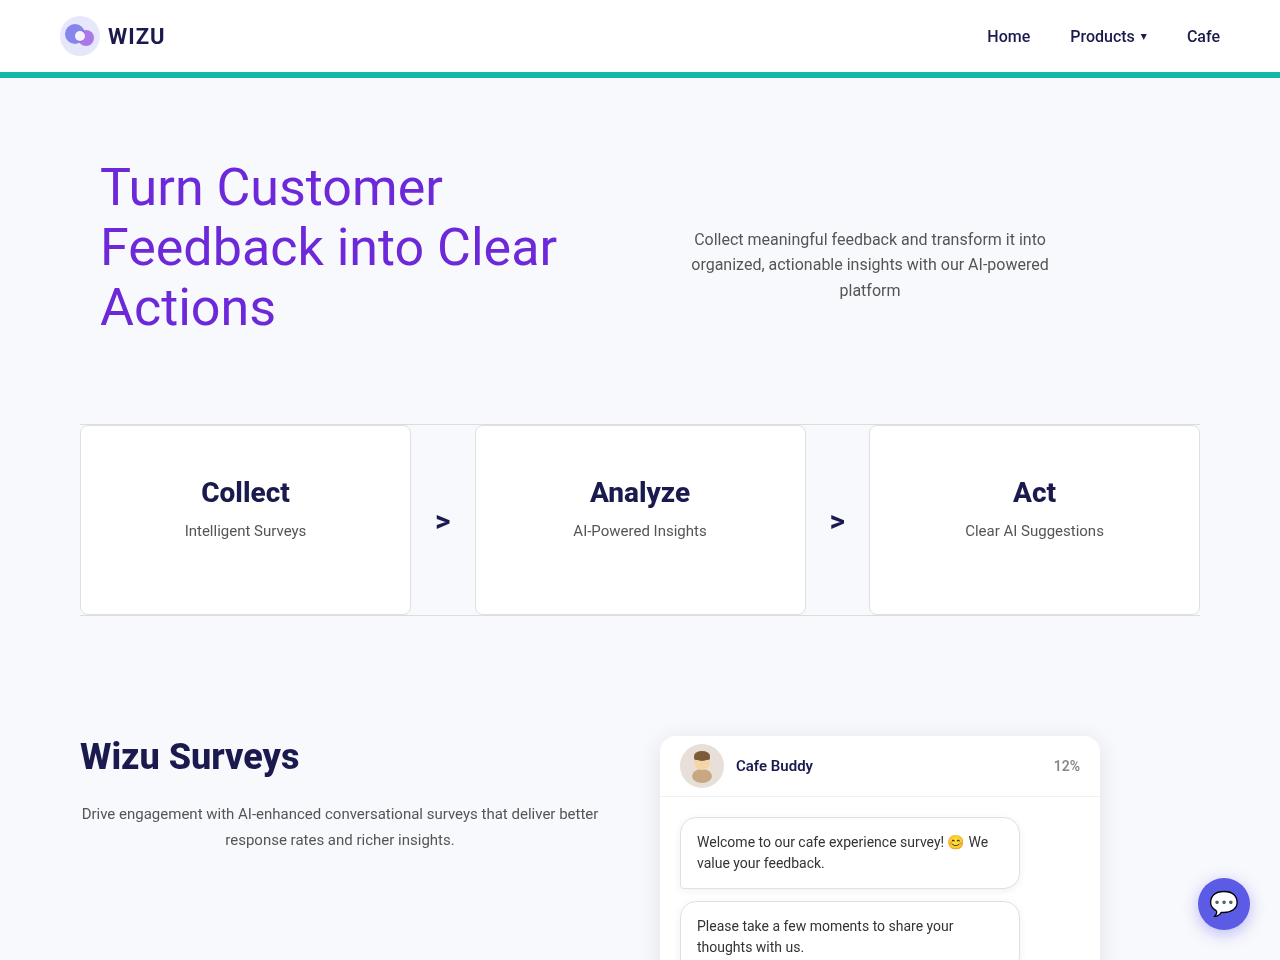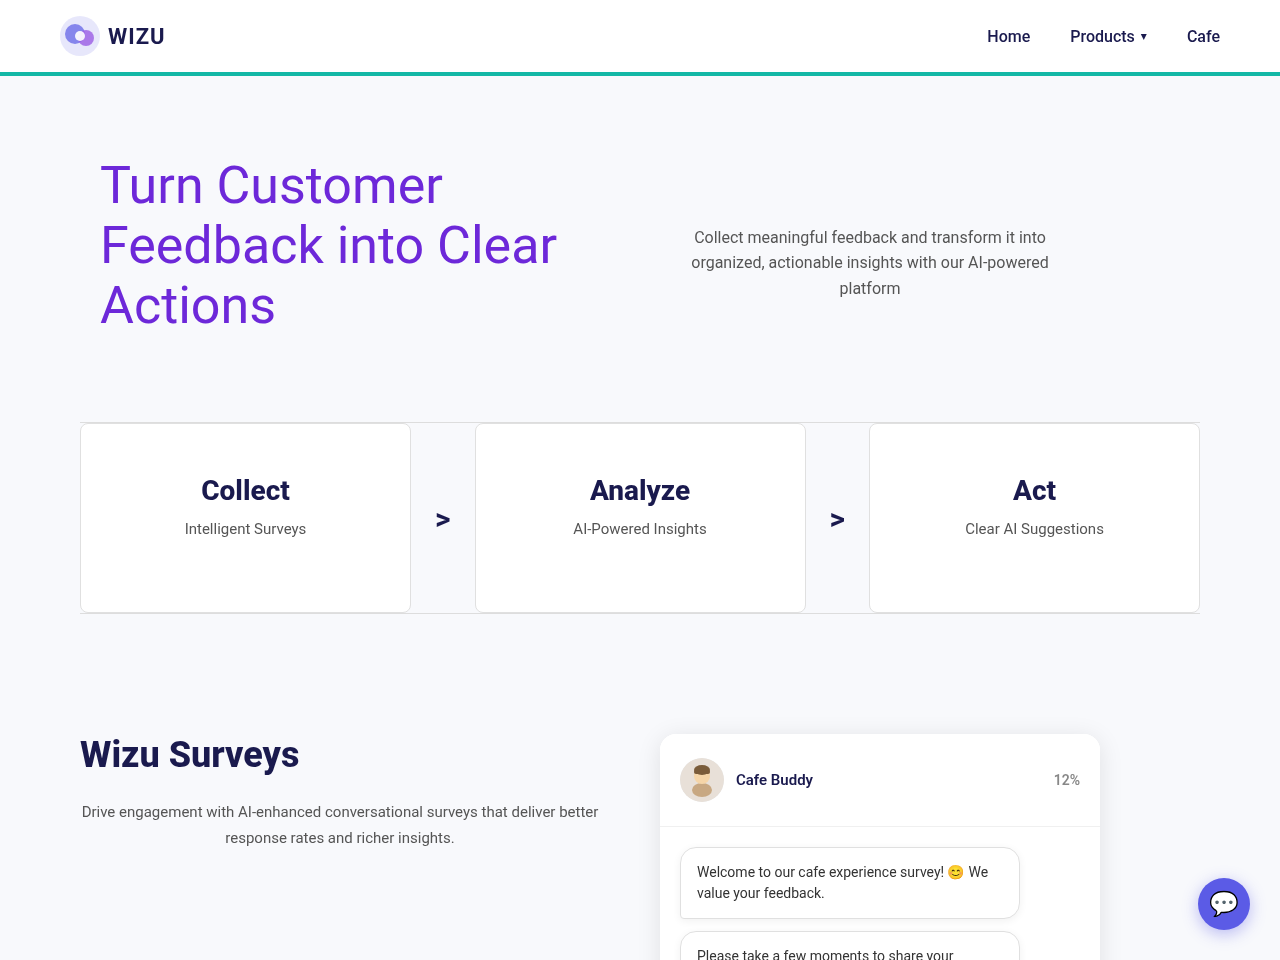--- a/index.html
+++ b/index.html
@@ -16,21 +16,21 @@
       min-height: 960px;
     }
 
     
     nav {
       display: flex;
       align-items: center;
       justify-content: space-between;
       padding: 16px 60px;
       background: #fff;
-      border-bottom: 4px solid #14b8a6;
+      border-bottom: 6px solid #14b8a6;
       gap: 12px;
     }
 
     .nav-logo {
       display: flex;
       align-items: center;
       gap: 8px;
     }
 
     .logo-icon {
@@ -192,21 +192,21 @@
       border-radius: 16px;
       box-shadow: 0 4px 24px rgba(0,0,0,0.10);
       overflow: hidden;
       padding: 0;
     }
 
     .survey-header {
       display: flex;
       align-items: center;
       justify-content: space-between;
-      padding: 24px 20px;
+      padding: 8px 20px;
       background: #fff;
       border-bottom: 1px solid #f0f0f0;
     }
 
     .survey-avatar {
       width: 44px;
       height: 44px;
       border-radius: 50%;
       background: #e8e8e8;
       overflow: hidden;

